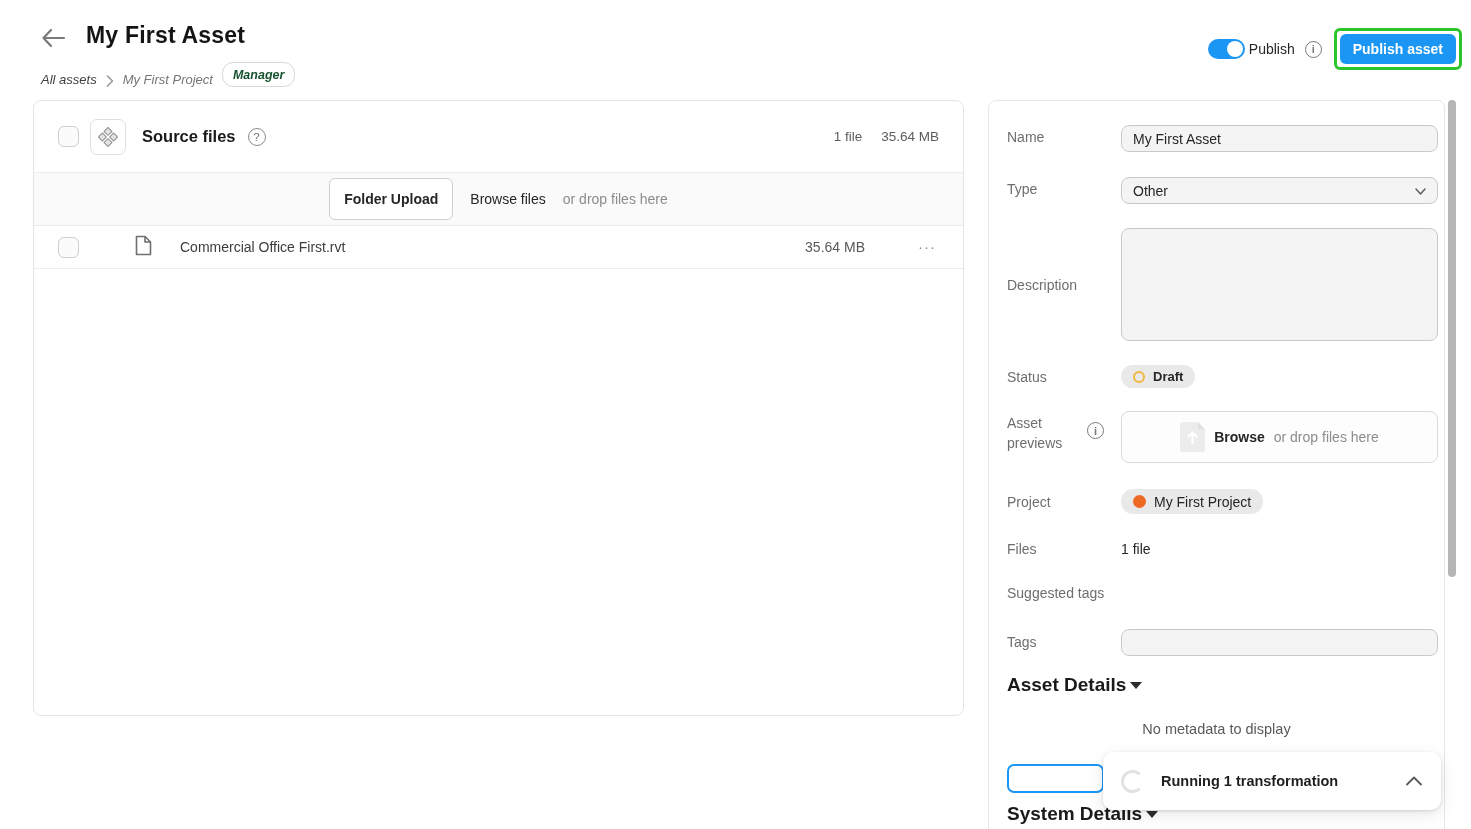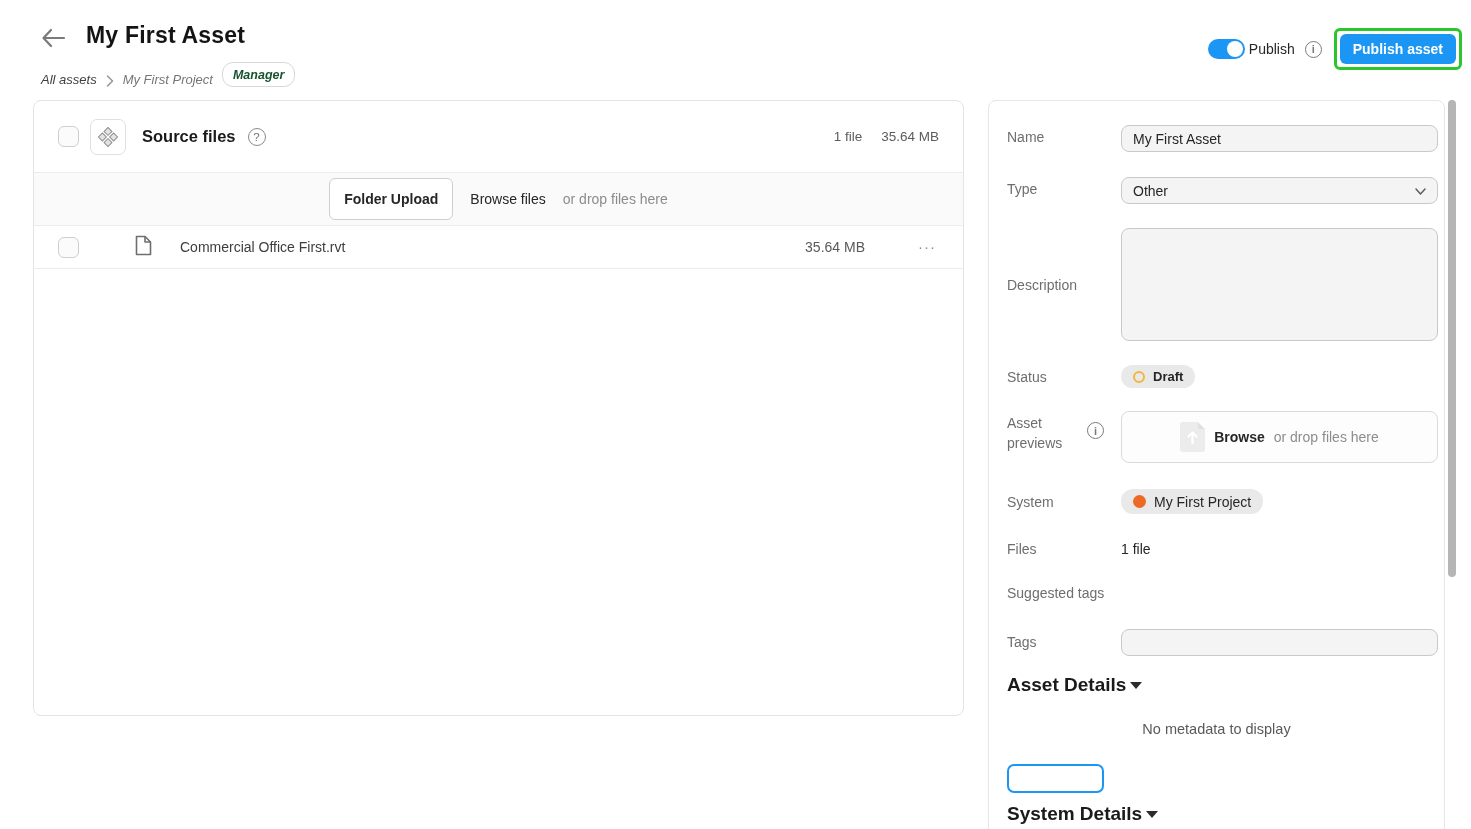--- a/index.html
+++ b/index.html
@@ -196,21 +196,21 @@
     <div class="dropzone" style="top:310px">
       <span class="up-file-icon">
         <svg width="11" height="13" viewBox="0 0 11 13">
             <path d="M5.5 12 V2 M1.5 5.5 L5.5 1.5 L9.5 5.5" fill="none" stroke="#fff" stroke-width="2.2" stroke-linecap="round" stroke-linejoin="round"></path>
           </svg>
       </span>
       <span class="browse-bold">Browse</span>
       <span class="drop-hint">or drop files here</span>
     </div>
 
-    <span class="d-label" style="top:393px">System</span>
+    <span class="d-label" style="top:393px">Project</span>
     <div class="pill project" style="top:388px">
       <span class="dot"></span>
       <span>My First Project</span>
     </div>
 
     <span class="d-label" style="top:440px">Files</span>
     <span class="plain-value" style="top:440px">1 file</span>
 
     <span class="d-label" style="top:484px">Suggested tags</span>
 
@@ -225,16 +225,25 @@
     <div class="no-metadata">No metadata to display</div>
 
     <div class="partial-btn"></div>
 
     <div class="section-head" style="top:702px">
       <span>System Details</span>
       <span class="tri-down"></span>
     </div>
   </div>
 
+  <div class="toast">
+    <div class="spinner"></div>
+    <span class="toast-msg">Running 1 transformation</span>
+    <span class="toast-collapse">
+      <svg width="18" height="12" viewBox="0 0 18 12">
+          <path d="M2 9.5 L9 2.5 L16 9.5" fill="none" stroke="#595959" stroke-width="1.8" stroke-linecap="round" stroke-linejoin="round"></path>
+        </svg>
+    </span>
+  </div>
 
   <div class="scroll-thumb"></div>
 
 </div>
 
 </body></html>

